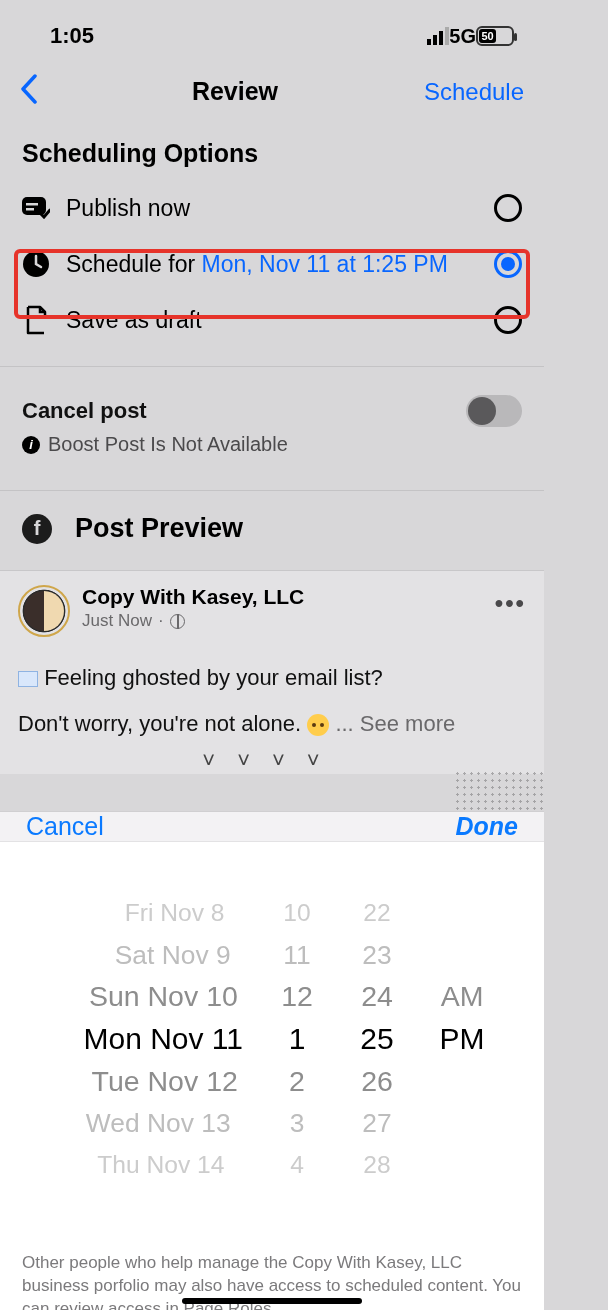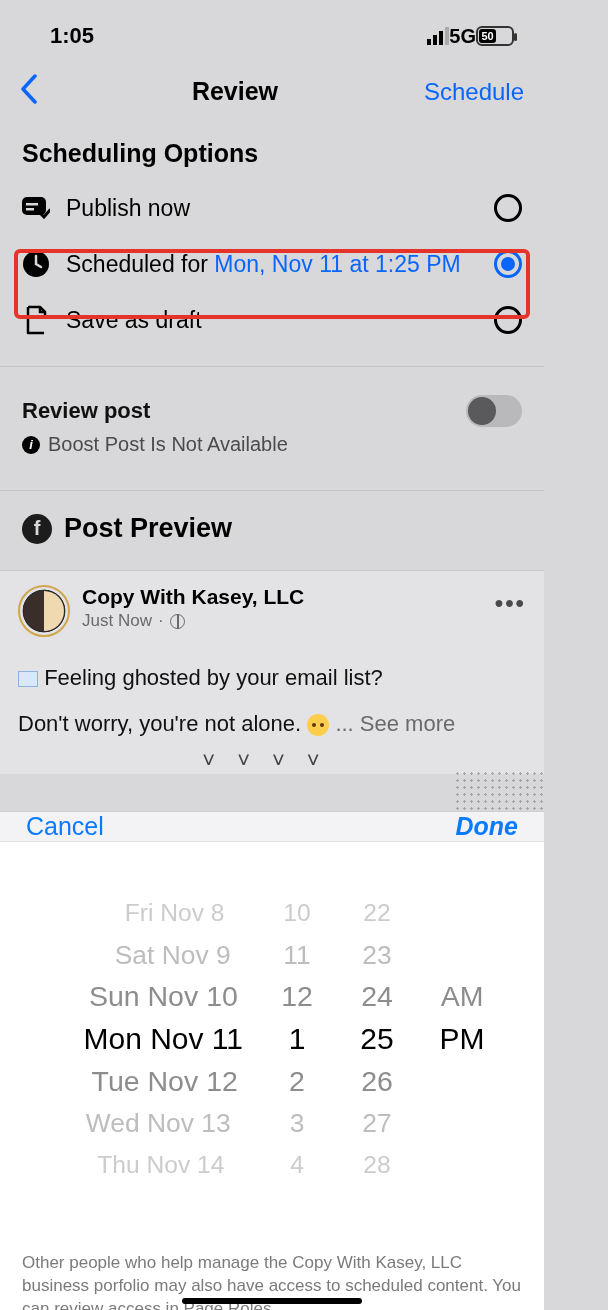--- a/index.html
+++ b/index.html
@@ -39,21 +39,21 @@
   .boost-title { font-weight:700; font-size:22px; color:#111; }
   .toggle { width:56px; height:32px; background:#b9b8ba; border-radius:16px; position:relative; }
   .toggle-knob { position:absolute; left:2px; top:2px; width:28px; height:28px; border-radius:50%; background:#5a595b; }
   .boost-sub { display:flex; align-items:center; gap:8px; margin-top:6px; color:#4b4a4c; font-size:20px; }
   .info-ic { width:18px; height:18px; border-radius:50%; background:#000; color:#fff; font-size:13px; display:flex; align-items:center; justify-content:center; font-weight:700; font-style:italic; }
 
   
   .preview-sec { border-top:1px solid #c4c3c5; margin-top:16px; padding-top:22px; }
   .preview-head { display:flex; align-items:center; gap:12px; padding:0 22px 14px; }
   .fb-ic { width:30px; height:30px; border-radius:50%; background:#1c1c1c; display:flex; align-items:center; justify-content:center; color:#d8d7d9; font-weight:900; font-size:20px; }
-  .preview-title { font-weight:700; font-size:27px; color:#000; }
+  .preview-title { font-weight:700; font-size:27px; color:#000;margin-left:11px; }
   .card { background:#e3e2e4; border-top:1px solid #c8c7c9; margin-top:12px; padding:14px 18px 0; }
   .card-head { display:flex; align-items:flex-start; gap:12px; }
   .avatar { width:52px; height:52px; border-radius:50%; background:radial-gradient(circle,#2b2b2b 62%, transparent 64%); position:relative; overflow:hidden; border:2px solid #cfa64a; }
   .avatar::before{content:""; position:absolute; inset:4px; border-radius:50%; background:linear-gradient(90deg,#3a2e2a 50%, #f0d9b0 50%);}
   .card-name { font-weight:700; font-size:21px; color:#000; }
   .card-meta { color:#6a696b; font-size:17px; display:flex; align-items:center; gap:6px; margin-top:2px;}
   .globe{width:15px;height:15px;border:1.5px solid #6a696b;border-radius:50%;position:relative;}
   .globe::after{content:"";position:absolute;left:50%;top:-1px;bottom:-1px;width:1.5px;background:#6a696b;}
   .dots { margin-left:auto; font-size:24px; color:#4a494b; font-weight:900; letter-spacing:2px; padding-top:4px; }
   .card-body { margin-top:25px; font-size:22px; color:#111; line-height:1.45; }
@@ -133,42 +133,42 @@
     </div>
 
     <div class="opt-row">
       <div class="opt-icon">
         <svg width="28" height="28" viewBox="0 0 28 28">
             <circle cx="14" cy="14" r="13" fill="#000"></circle>
             <path d="M14 6 v8 l5 3" stroke="#d8d7d9" stroke-width="2.5" fill="none" stroke-linecap="round"></path>
           </svg>
       </div>
       <div class="opt-text">
-        <span>Scheduled for </span><span class="opt-link">Mon, Nov 11 at 1:25 PM</span>
+        <span>Schedule for </span><span class="opt-link">Mon, Nov 11 at 1:25 PM</span>
       </div>
       <div class="radio selected"></div>
     </div>
 
     <div class="opt-row">
       <div class="opt-icon">
         <svg width="26" height="30" viewBox="0 0 26 30">
             <path d="M5 2 h12 l5 5 v7 M5 2 v26 h16" stroke="#000" stroke-width="2.5" fill="none" stroke-linejoin="round"></path>
             <path d="M17 2 v5 h5" stroke="#000" stroke-width="2.5" fill="none"></path>
           </svg>
       </div>
       <div class="opt-text">Save as draft</div>
       <div class="radio"></div>
     </div>
   </div>
 
   <div class="highlight"></div>
 
   <div class="boost">
     <div class="boost-head">
-      <div class="boost-title">Review post</div>
+      <div class="boost-title">Cancel post</div>
       <div class="toggle">
           <div class="toggle-knob"></div>
         </div>
     </div>
     <div class="boost-sub">
       <div class="info-ic">i</div>
       <div>Boost Post Is Not Available</div>
     </div>
   </div>
 

